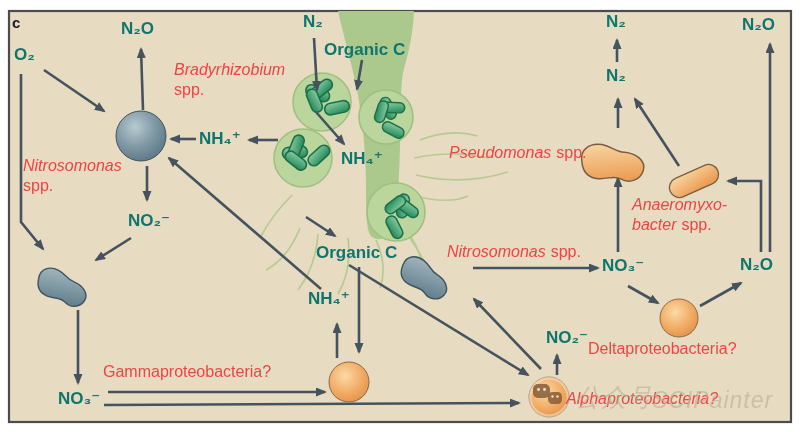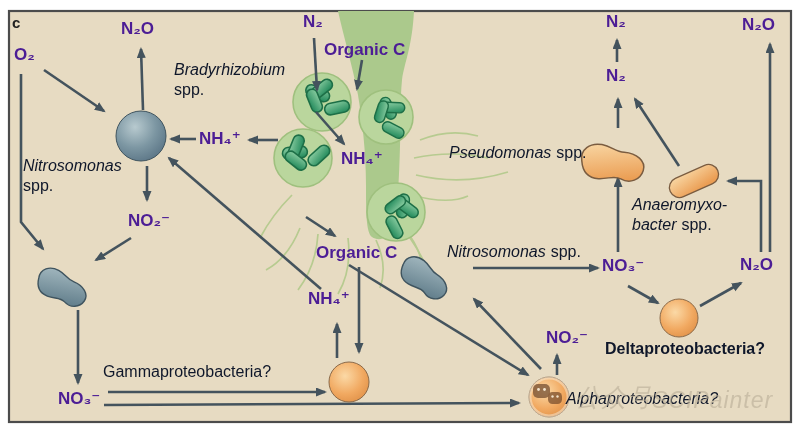--- a/index.html
+++ b/index.html
@@ -1,20 +1,20 @@
 <!DOCTYPE html>
 <html><head>
 <meta charset="utf-8">
 <style>
   html,body{margin:0;padding:0;background:#fff;}
   #stage{position:relative;width:800px;height:432px;background:#ffffff;overflow:hidden;
          font-family:"Liberation Sans","DejaVu Sans",sans-serif;}
   #fig-svg{position:absolute;left:0;top:0;}
-  .lbl{position:absolute;color:#0f172a;font-size:16px;line-height:1.25;white-space:nowrap;}
-  .chem{font-weight:700;font-size:17px;color:#4c1d95;}
+  .lbl{position:absolute;color:#ef4444;font-size:16px;line-height:1.25;white-space:nowrap;}
+  .chem{font-weight:700;font-size:17px;color:#0f766e;}
   .sp .genus{font-style:italic;}
   .sp .sfx{margin-left:5px;font-style:normal;}
   .panel-letter{font-weight:700;font-size:15px;color:#222;}
   .wm{position:absolute;color:rgba(185,175,152,0.62);font-size:23px;letter-spacing:1px;
       white-space:nowrap;pointer-events:none;font-style:italic;}
 </style>
 </head>
 <body>
 
 <div id="stage">
@@ -170,19 +170,19 @@
     <span class="genus">Nitrosomonas</span><span class="sfx">spp.</span>
   </div>
   <div class="lbl sp" style="left:449px;top:143px;">
     <span class="genus">Pseudomonas</span><span class="sfx">spp.</span>
   </div>
   <div class="lbl" style="left:103px;top:362px;">Gammaproteobacteria?</div>
   <div class="lbl sp" style="left:632px;top:195px;">
     <div><span class="genus">Anaeromyxo-</span></div>
     <div><span class="genus">bacter</span><span class="sfx">spp.</span></div>
   </div>
-  <div class="lbl" style="left:605px;top:339px;font-weight:bold;">Deltaproteobacteria?</div>
+  <div class="lbl" style="left:588px;top:339px;">Deltaproteobacteria?</div>
   <div class="lbl" style="left:566px;top:389px;font-style:italic;">Alphaproteobacteria?</div>
 
   <div class="wm" style="left:575px;top:381px;font-size:25px;">公众号</div>
   <div class="wm" style="left:652px;top:387px;">SCIPainter</div>
 
 </div>
 
 </body></html>

